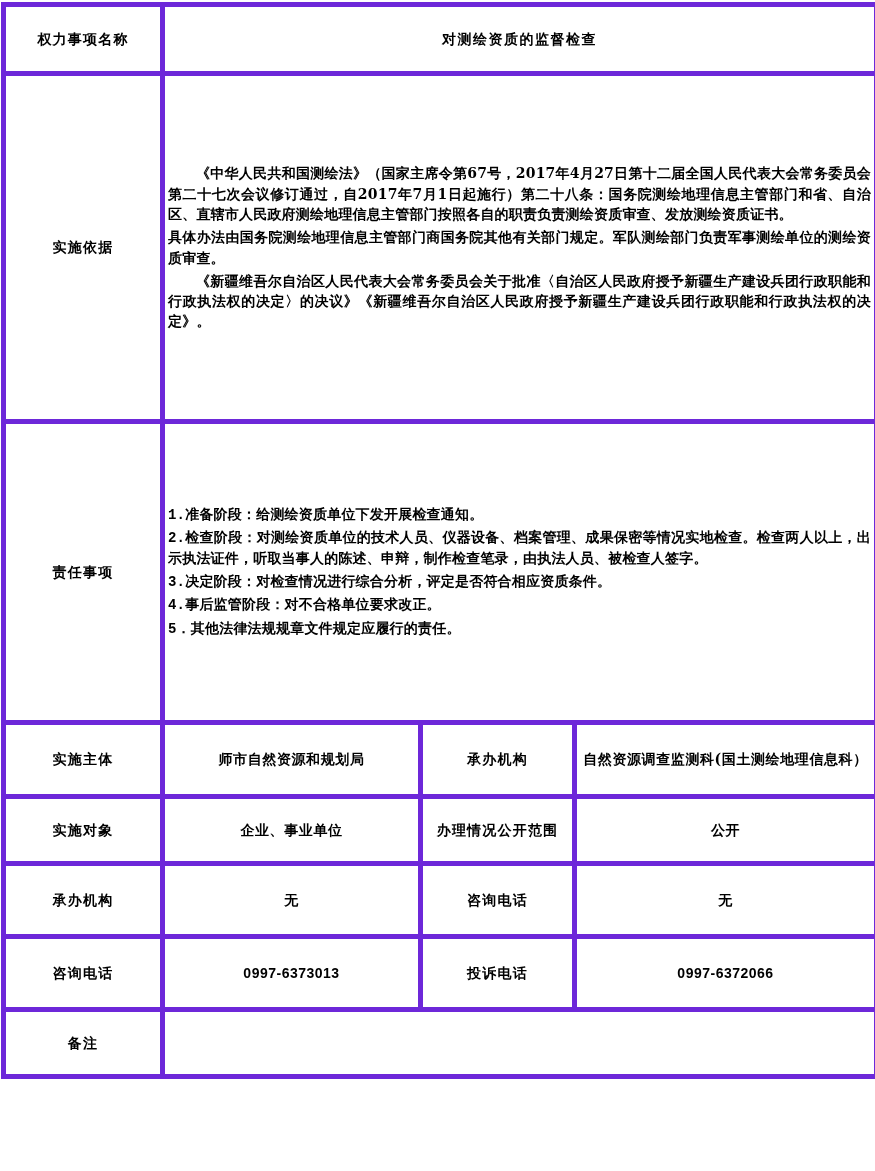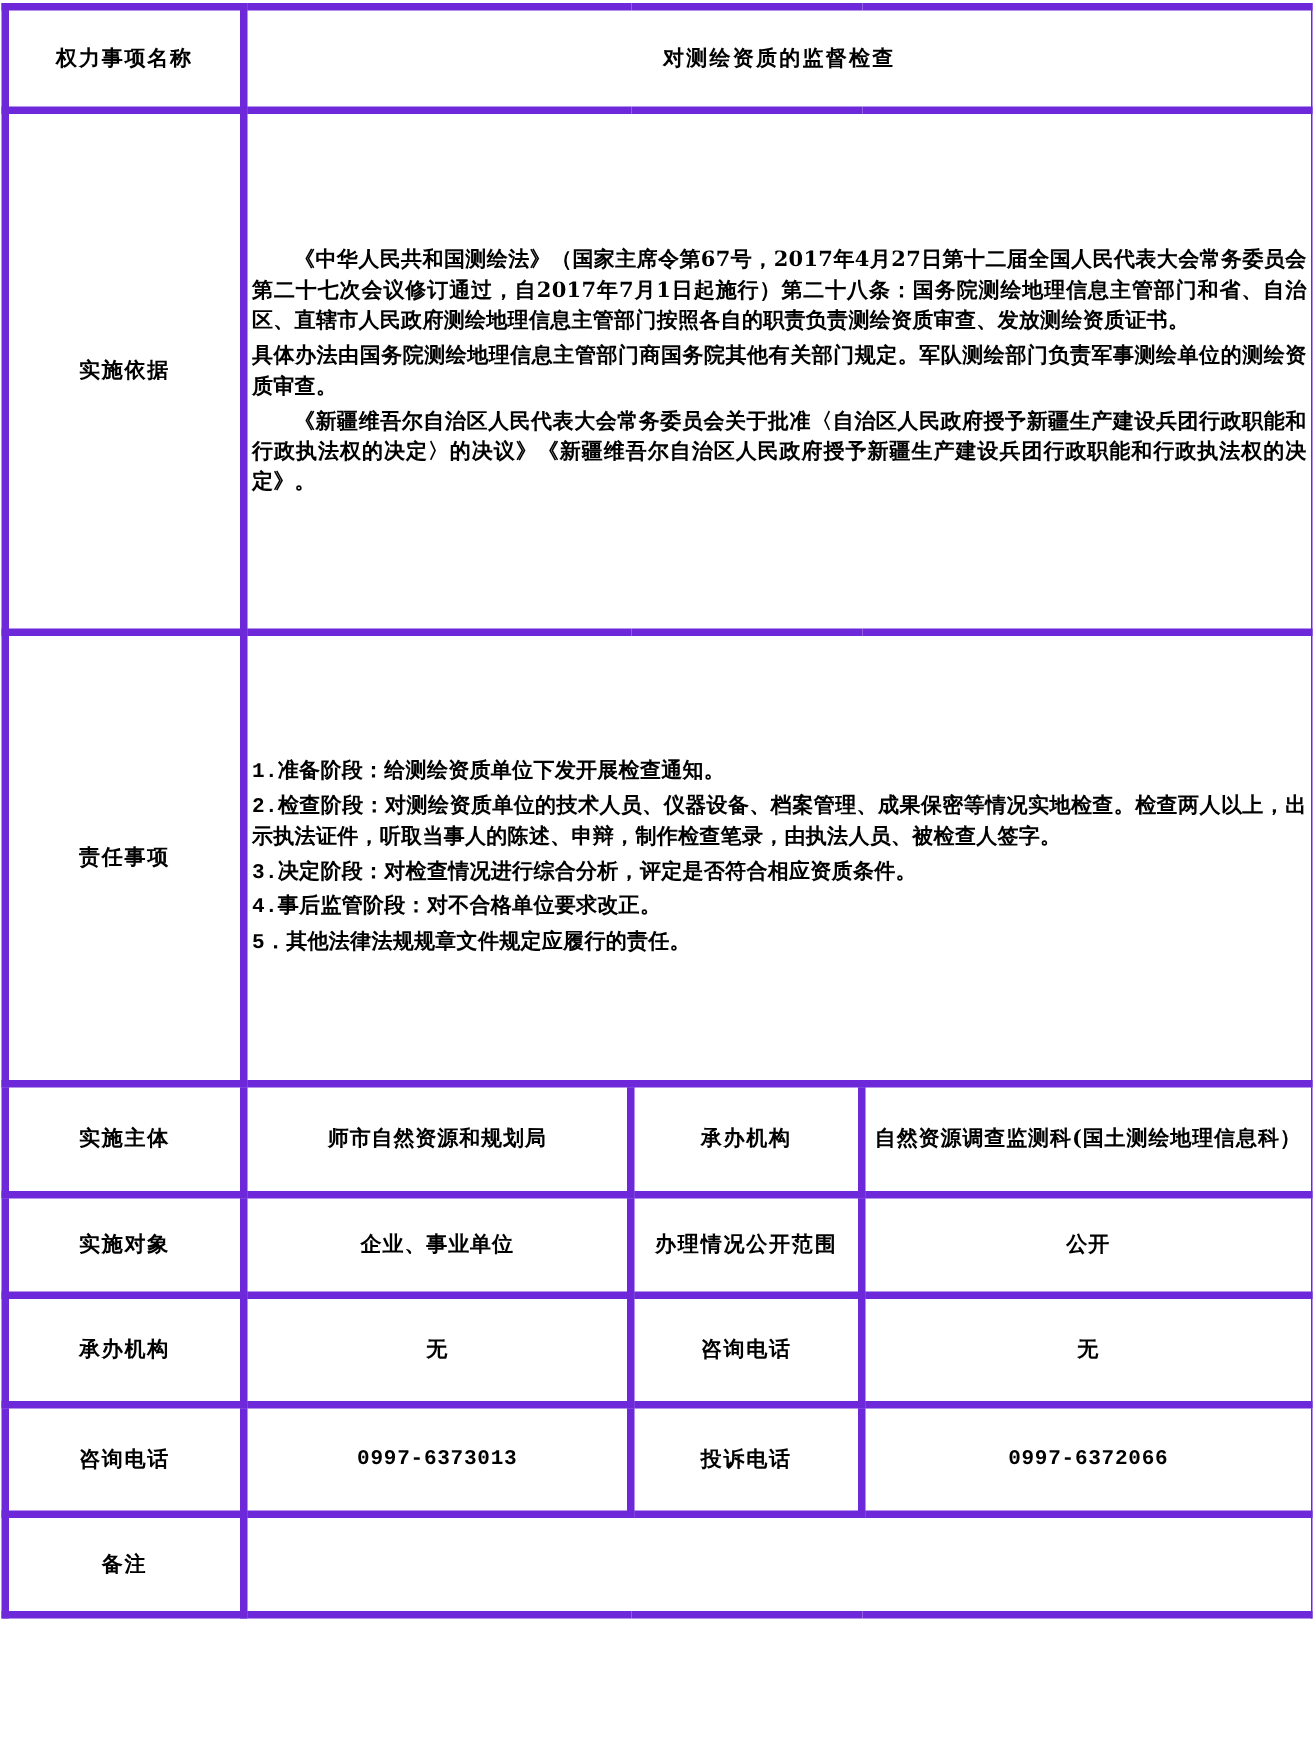--- a/index.html
+++ b/index.html
@@ -69,21 +69,21 @@
   .indent2 {
     text-indent: 2em;
   }
   .noindent {
     text-indent: 0;
   }
   .rowlabel-cell {
     text-align: center;
   }
   .phone {
-    font-family: Liberation Mono, monospace;
+    font-family: Liberation Sans, sans-serif;
     letter-spacing: 0.5px;
   }
   .empty-cell {
     height: 100%;
   }
 </style>
 </head>
 <body>
 
 <div class="page">

